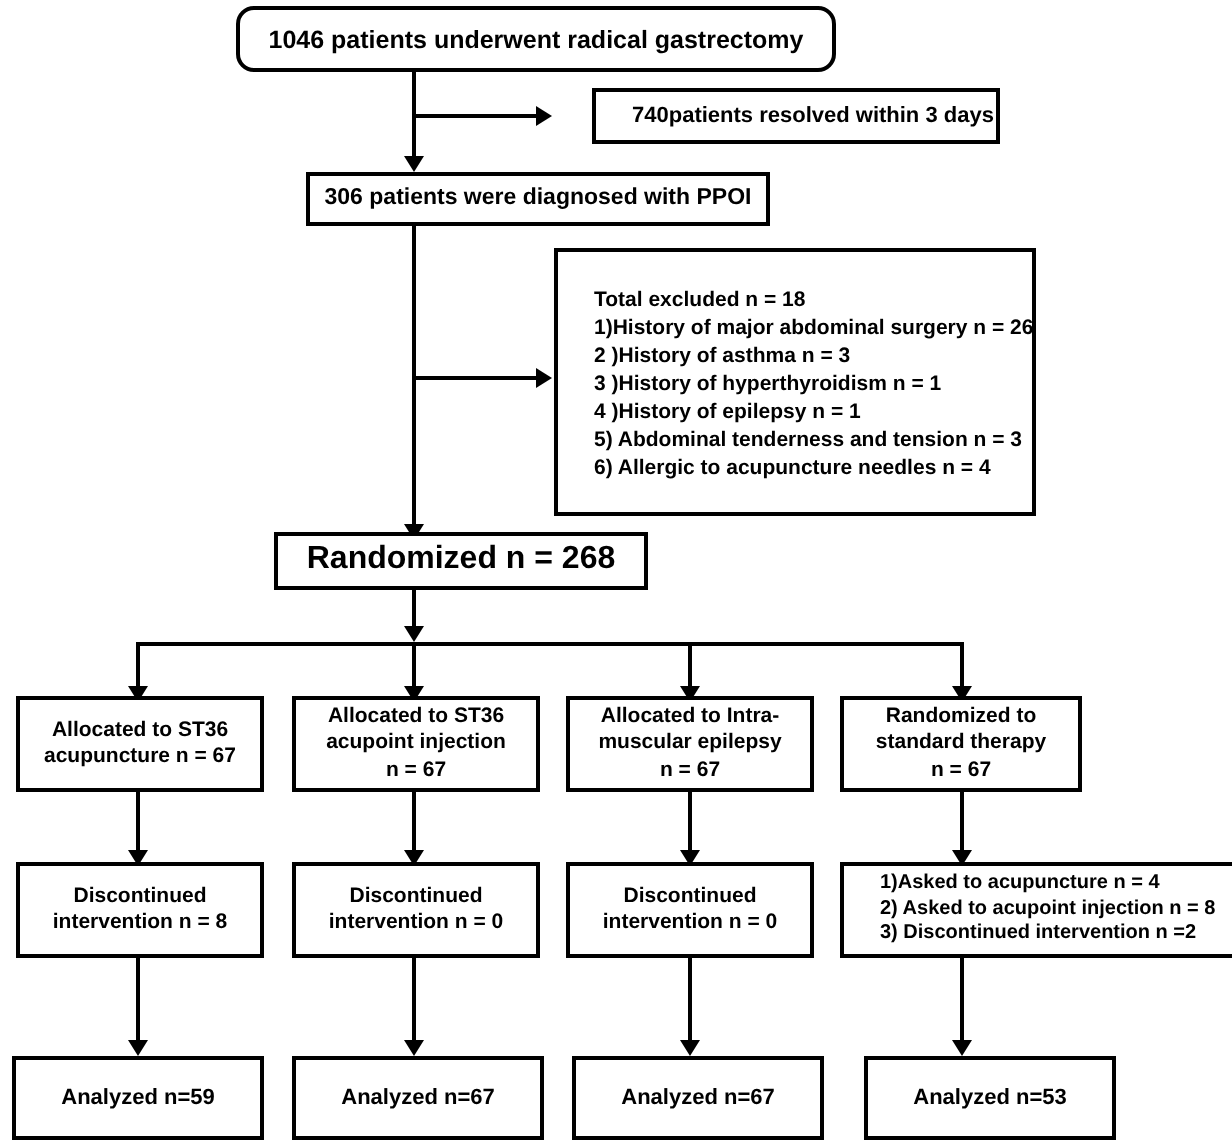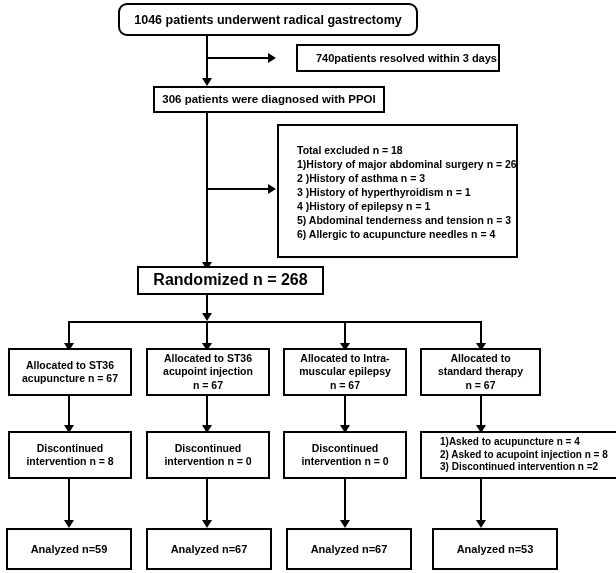--- a/index.html
+++ b/index.html
@@ -138,21 +138,21 @@
     <span class="ln">n = 67</span>
   </div>
 
   <div class="box center" style="left:283px; top:348px; width:124px; height:48px; font-size:10.5px;">
     <span class="ln">Allocated to Intra-</span>
     <span class="ln">muscular epilepsy</span>
     <span class="ln">n = 67</span>
   </div>
 
   <div class="box center" style="left:420px; top:348px; width:121px; height:48px; font-size:10.5px;">
-    <span class="ln">Allocated to</span>
+    <span class="ln">Randomized to</span>
     <span class="ln">standard therapy</span>
     <span class="ln">n = 67</span>
   </div>
 
   <div class="line vline" style="left:68px; top:396px; height:32px;"></div>
   <div class="arrowhead arrow-down" style="left:64px; top:425px;"></div>
 
   <div class="line vline" style="left:206px; top:396px; height:32px;"></div>
   <div class="arrowhead arrow-down" style="left:202px; top:425px;"></div>
 

